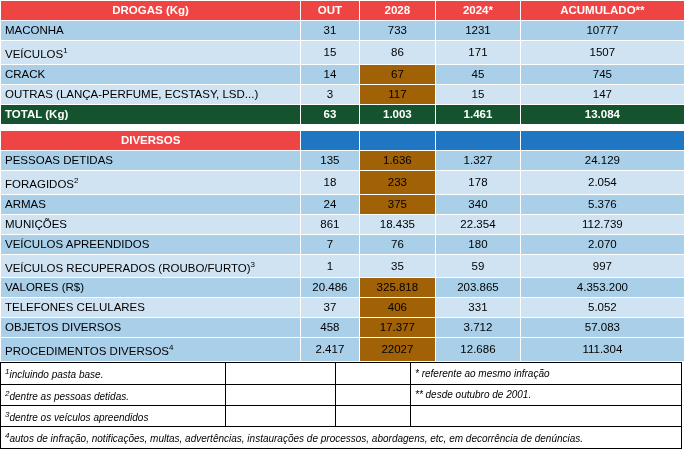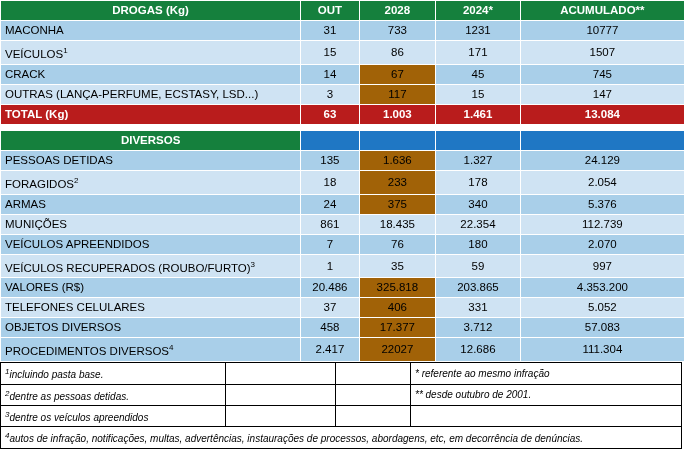--- a/index.html
+++ b/index.html
@@ -20,24 +20,24 @@
     white-space:nowrap;
     overflow:hidden;
   }
   .c-label{width:298px;}
   .c-out{width:58px;}
   .c-2025{width:76px;}
   .c-2024{width:84px;}
   .c-acum{width:163px;}
 
   
-  .hdr{background:#15803d;color:#ffffff;font-weight:bold;text-align:center;}
+  .hdr{background:#ef4444;color:#ffffff;font-weight:bold;text-align:center;}
   .rowA{background:#a9cfe9;color:#000;}
   .rowB{background:#cfe3f3;color:#000;}
-  .total{background:#b91c1c;color:#ffffff;font-weight:bold;}
+  .total{background:#14532d;color:#ffffff;font-weight:bold;}
   .green{background:#a16207;color:#000;font-weight:normal;text-align:center;}
   .num{text-align:center;}
   .lbl{text-align:left;}
   .blank-blue{background:#1f77c4;}
   sup{font-size:8px;vertical-align:super;}
 
   
   .foot{border-collapse:collapse;table-layout:fixed;width:609px;font-size:10px;}
   .foot td{
     border:1px solid #000;

